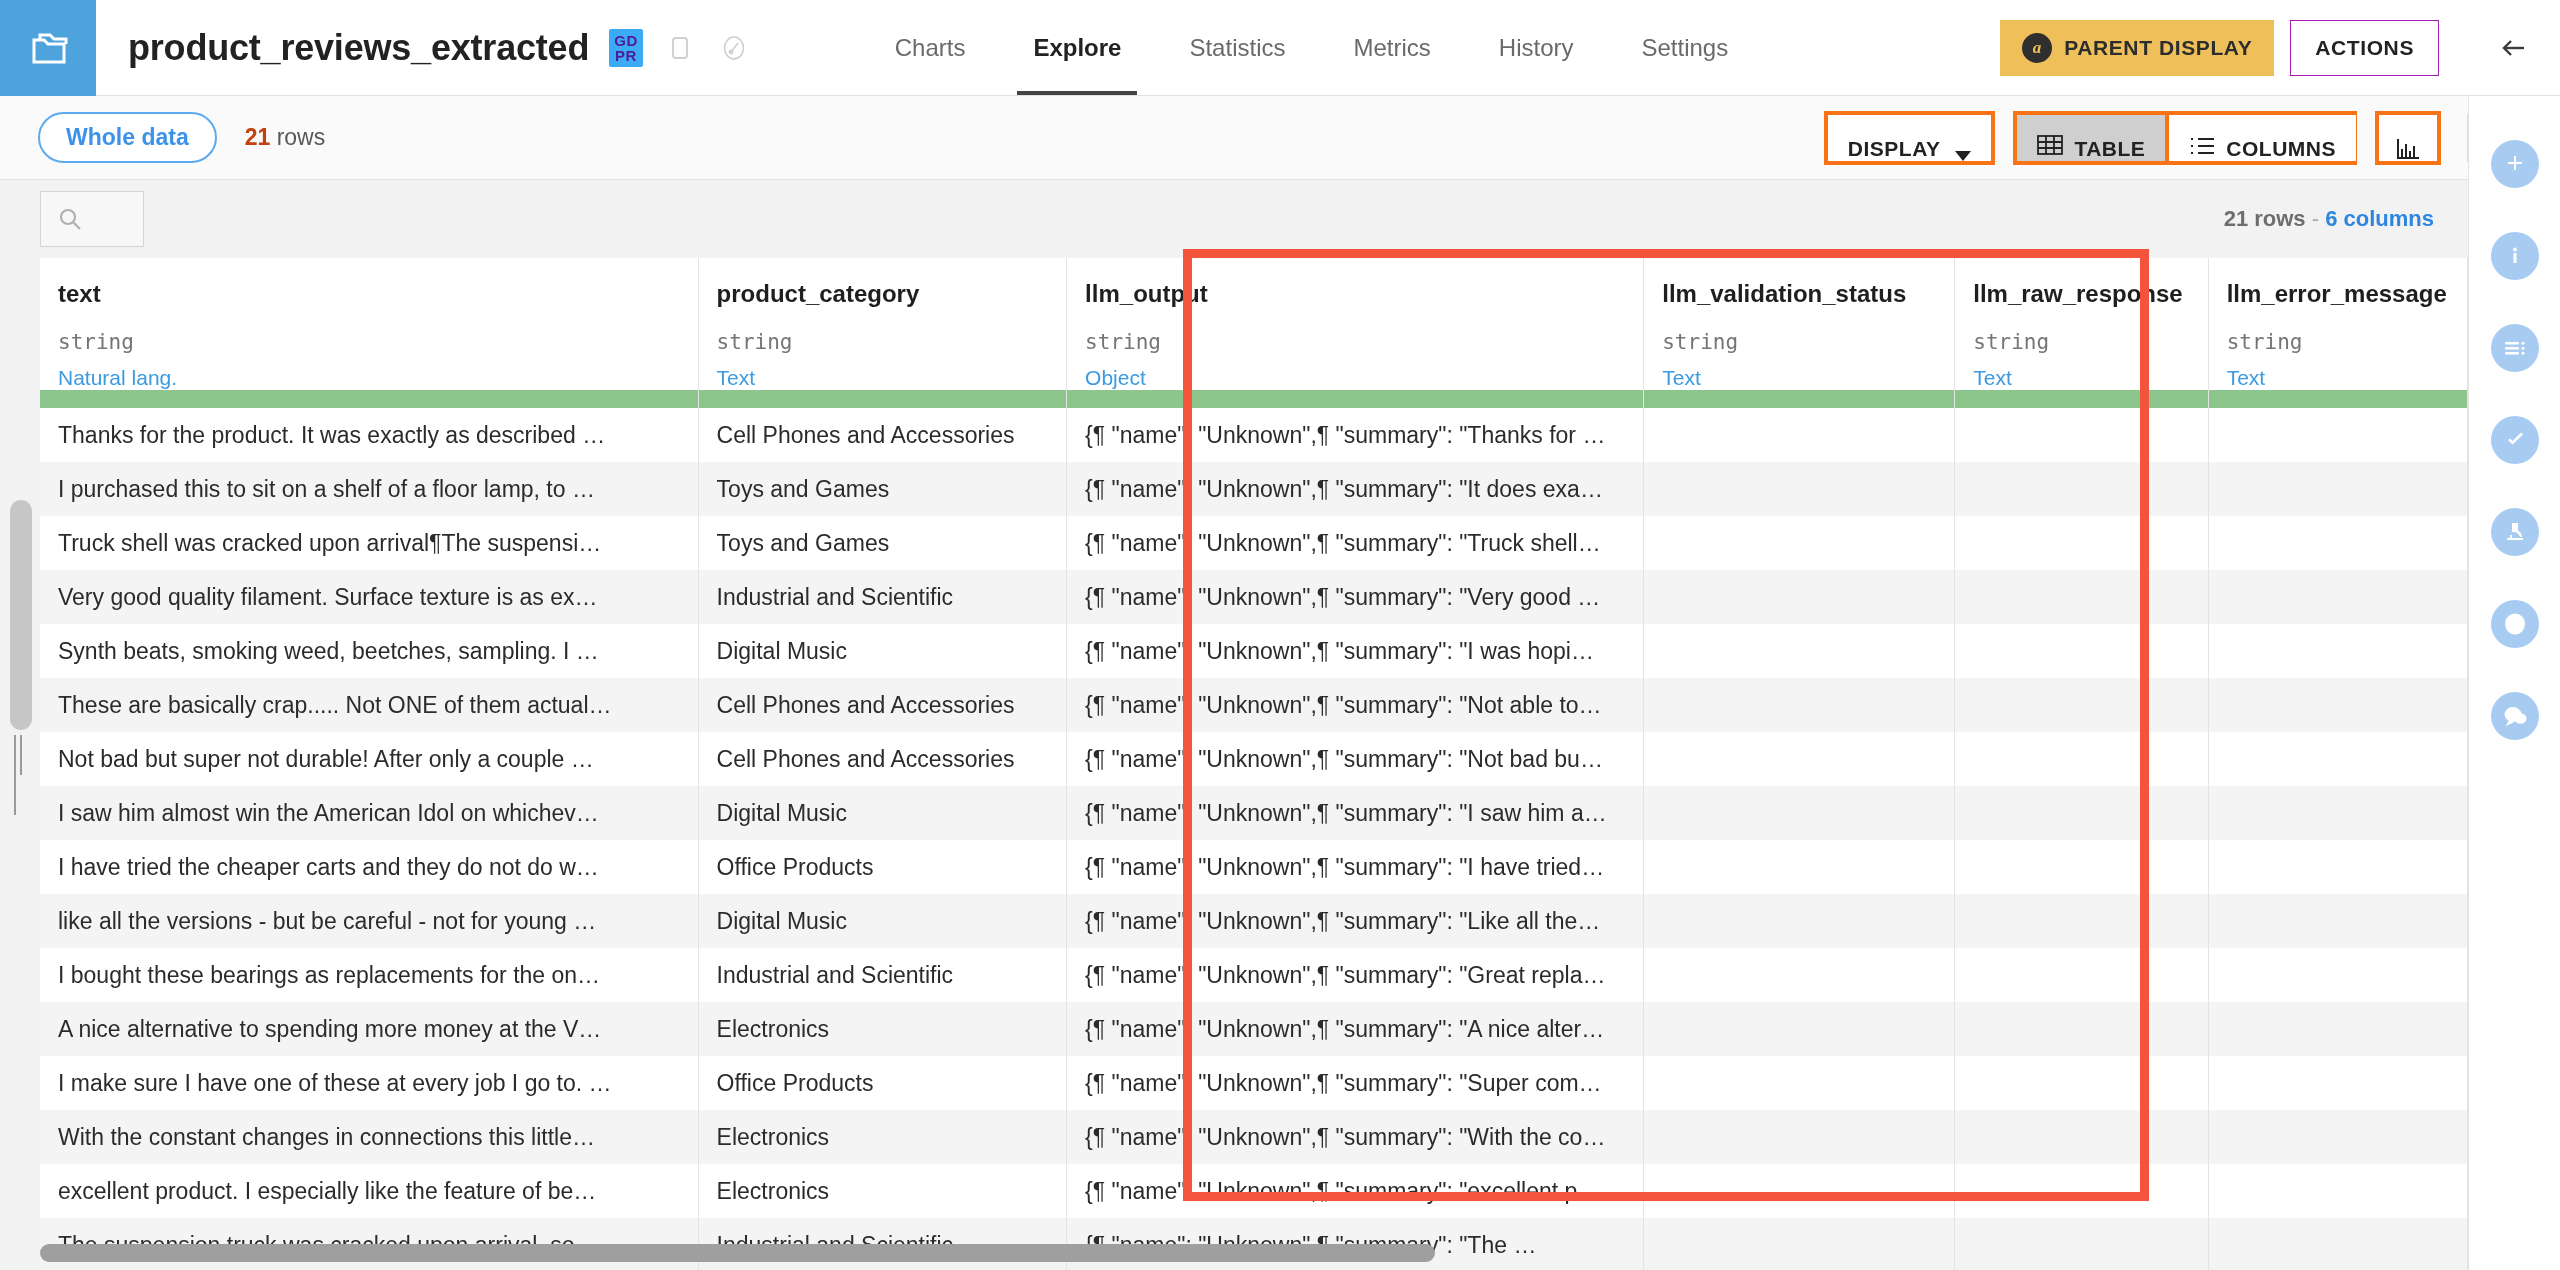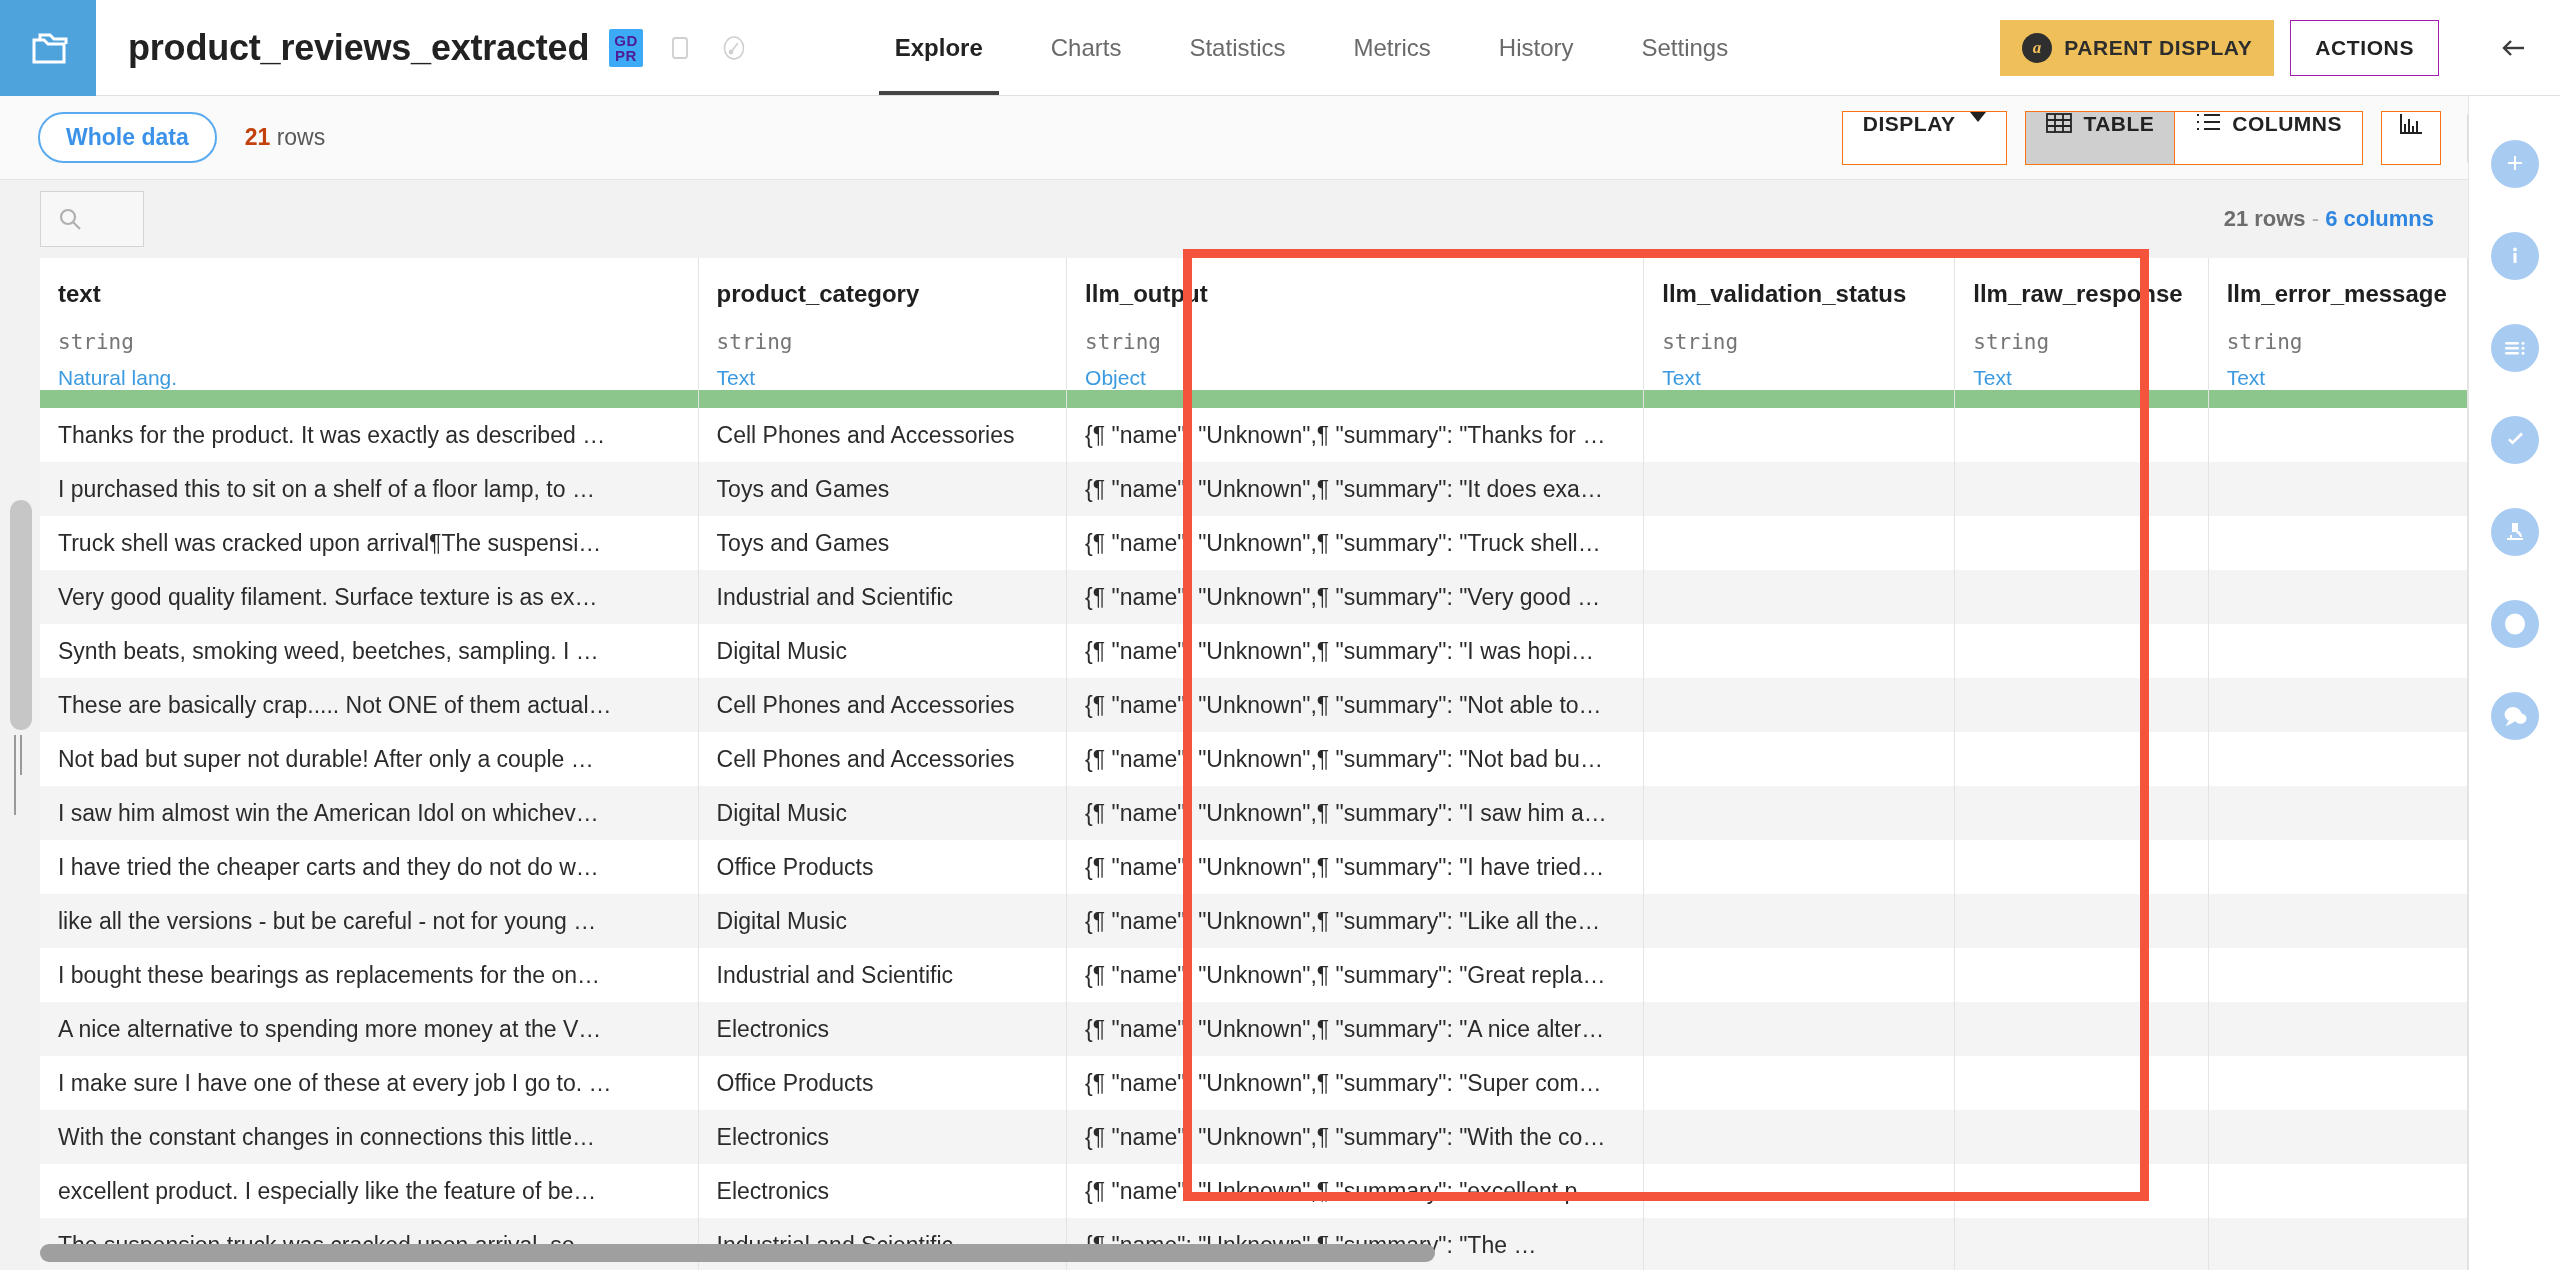--- a/index.html
+++ b/index.html
@@ -159,28 +159,28 @@
   }
   .rows-count b { color: #c2410c; font-weight: bold; }
 
   .subbar-right {
     position: absolute;
     right: 0; top: 0; bottom: 0;
     display: flex; align-items: center;
   }
   .tb-btn {
     background: #fff;
-    border: 1px solid #f97316;
+    border: 4px solid #f97316;
     height: 54px;
     font-size: 21px;
     font-weight: bold;
     letter-spacing: 0.5px;
     color: #222;
     padding: 0 20px;
-    display: flex; align-items: flex-start; gap: 11px;
+    display: flex; align-items: flex-end; gap: 11px;
     cursor: pointer;
     font-family: "Liberation Sans", sans-serif;
   }
   .tb-group { display: flex; margin-left: 18px; }
   .tb-group .tb-btn { border-right-width: 0; }
   .tb-group .tb-btn:last-child { border-right-width: 1px; }
   .tb-btn.sel { background: #cfcfcf; }
   .caret {
     width: 0; height: 0;
     border-left: 8px solid transparent;
@@ -383,22 +383,22 @@
     <div class="hdr-icon">
       <svg viewBox="0 0 30 30" fill="none" stroke="#cfcfcf" stroke-width="1.6">
         <ellipse cx="15" cy="15" rx="9.5" ry="11"></ellipse>
         <path d="M19 10 L12 19"></path>
           <circle cx="12" cy="19" r="1.6" fill="#cfcfcf"></circle>
       </svg>
     </div>
   </div>
 
   <div class="nav-tabs">
+    <div class="nav-tab">Charts</div>
     <div class="nav-tab active">Explore</div>
-    <div class="nav-tab">Charts</div>
     <div class="nav-tab">Statistics</div>
     <div class="nav-tab">Metrics</div>
     <div class="nav-tab">History</div>
     <div class="nav-tab">Settings</div>
   </div>
 
   <div class="top-right">
     <button class="btn-parent-recipe">
       <span class="recipe-dot">a</span>
       <span>PARENT DISPLAY</span>

